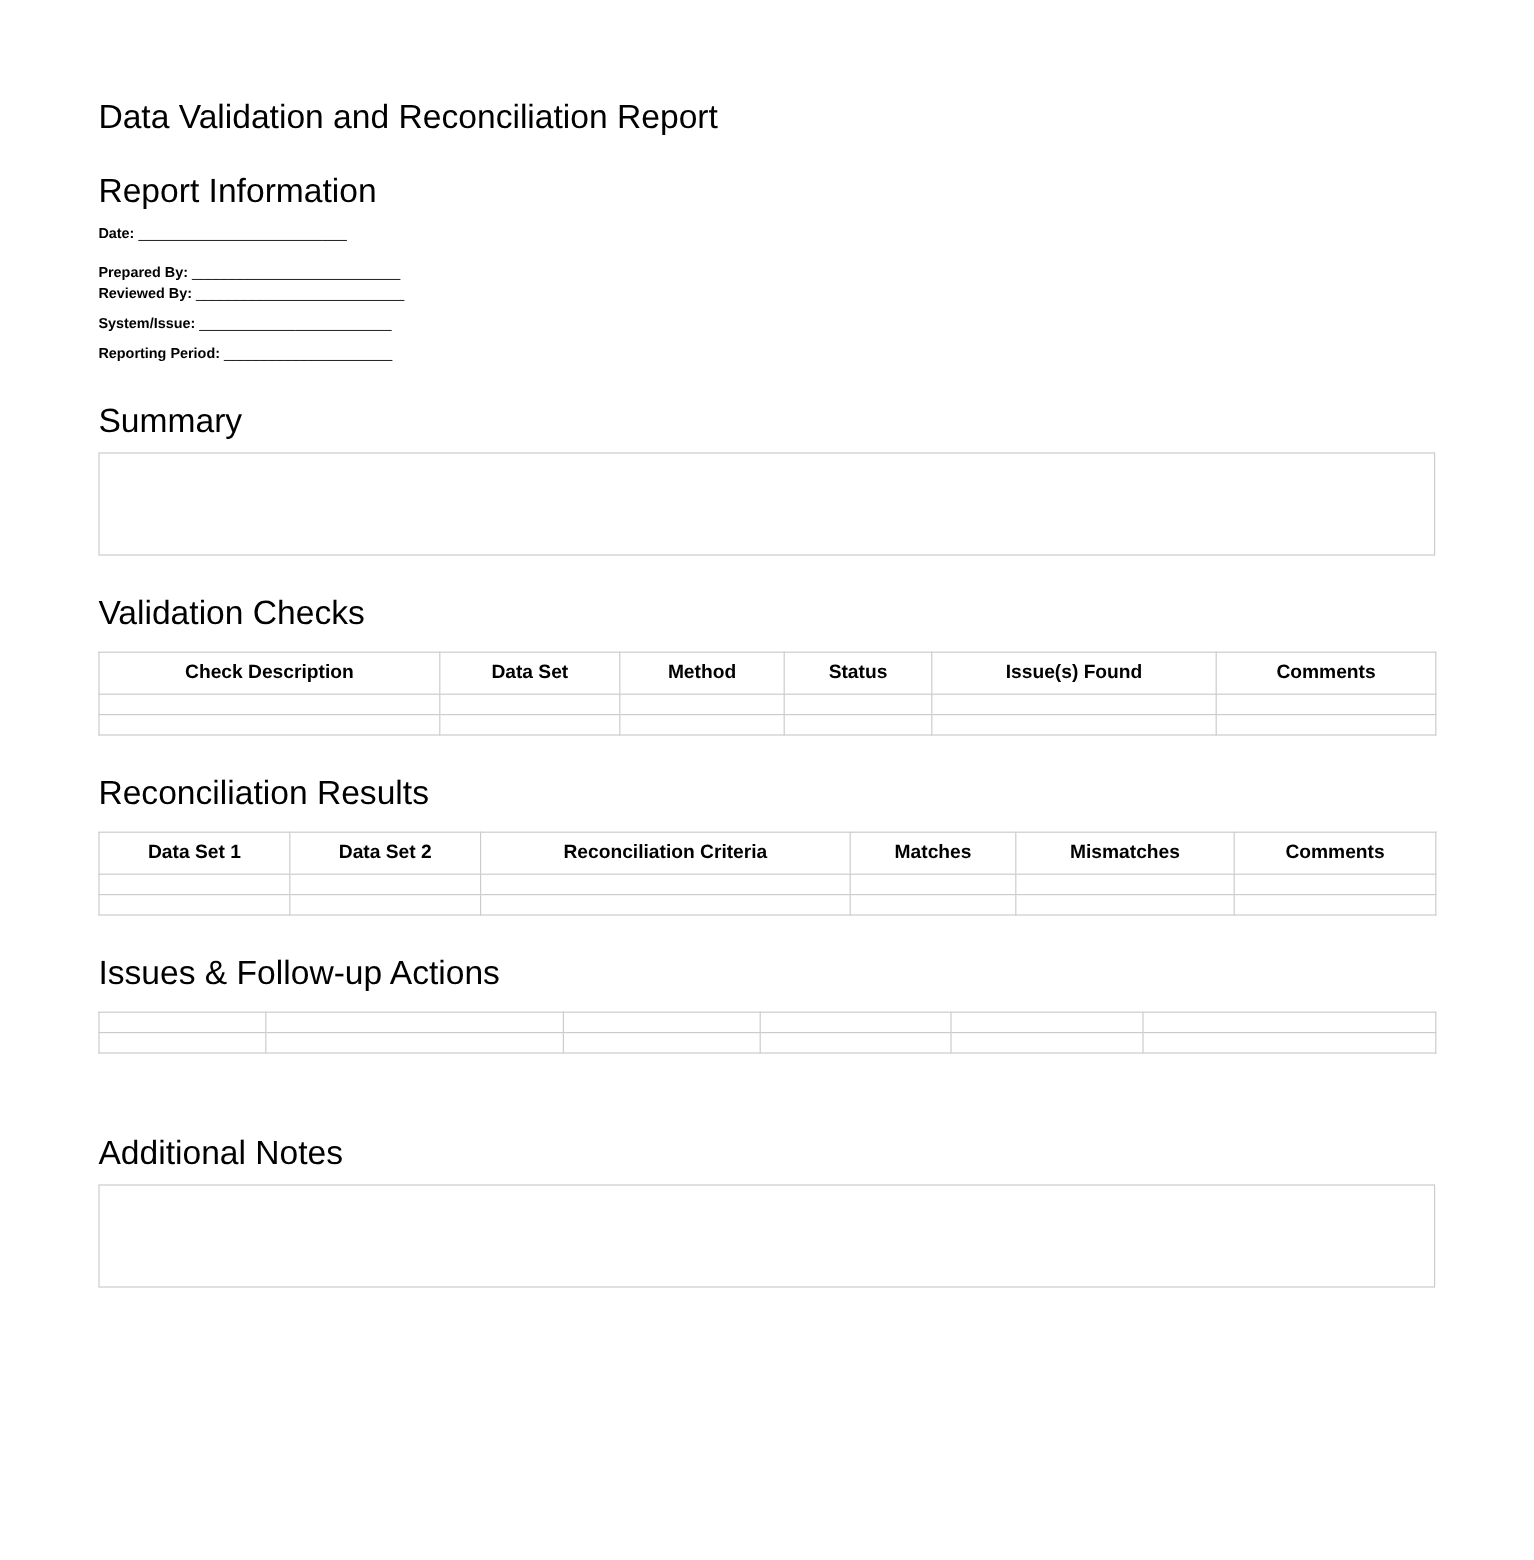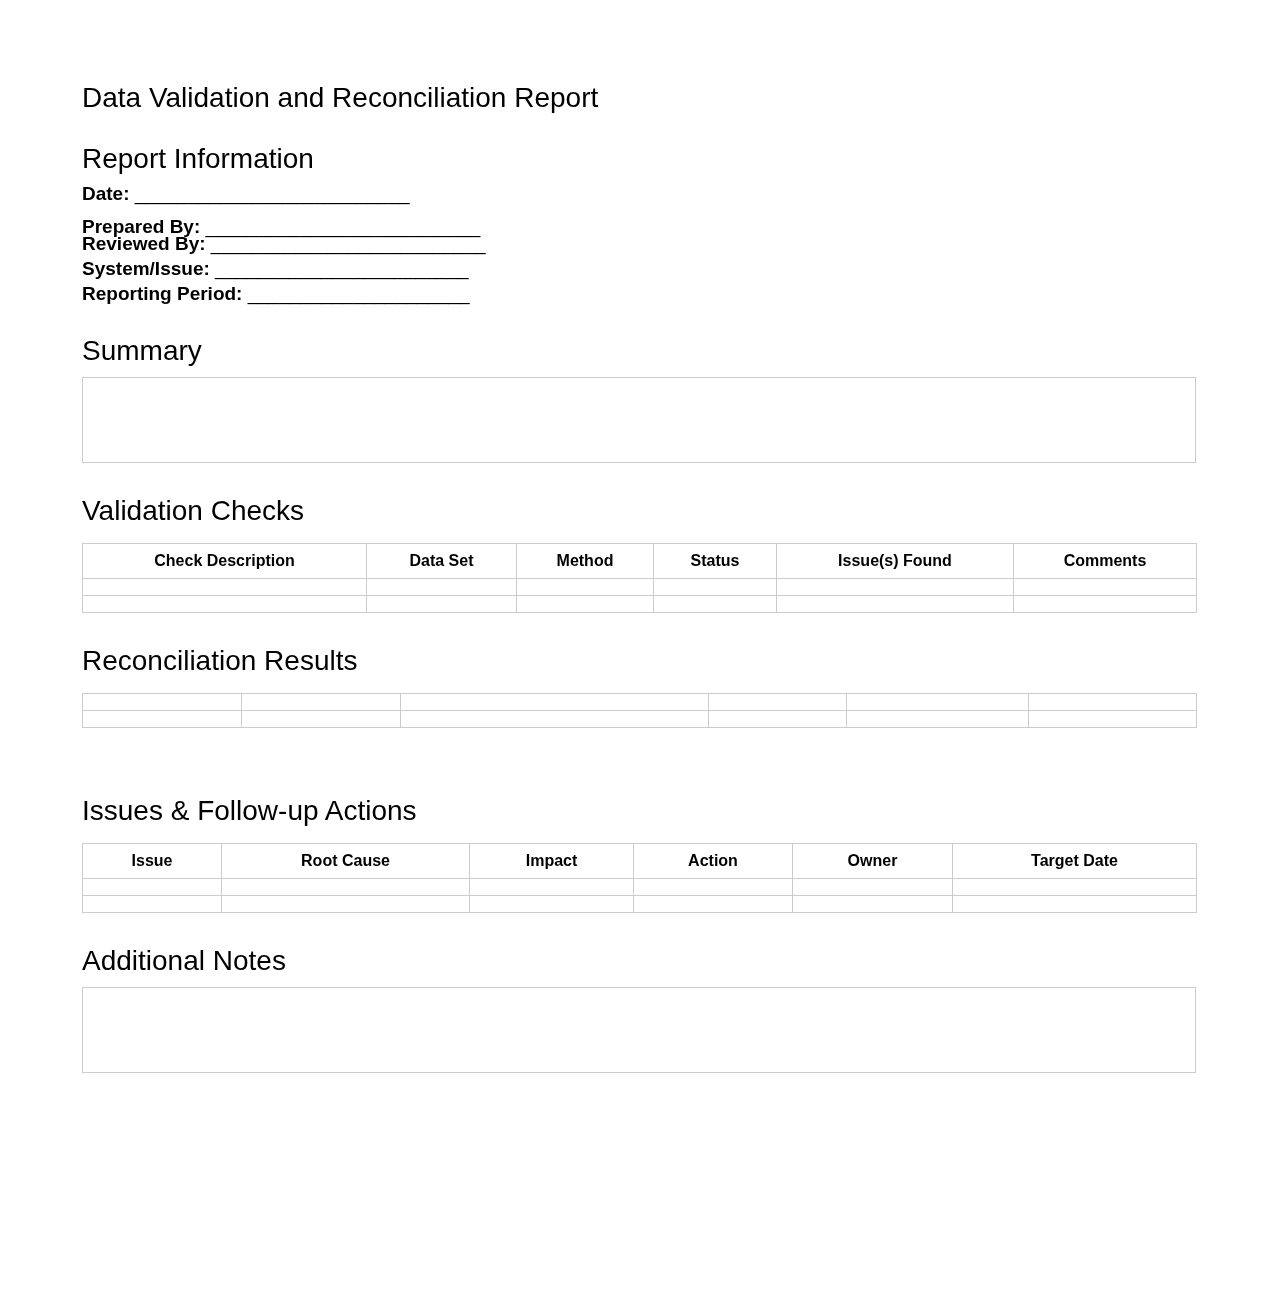--- a/index.html
+++ b/index.html
@@ -10,21 +10,21 @@
   .page { position: absolute; left: 82px; top: 0; width: 1114px; }
   h1 {
     position: absolute; left: 0; top: 78px; margin: 0;
     font-size: 28px; font-weight: normal; line-height: 40px; white-space: nowrap;
   }
   h2 {
     position: absolute; left: 0; margin: 0;
     font-size: 28px; font-weight: normal; line-height: 30px; white-space: nowrap;
   }
   .field {
-    position: absolute; left: 0; font-size: 19px; font-weight: bold;
+    position: absolute; left: 0; font-size: 12px; font-weight: bold;
     line-height: 20px; white-space: nowrap;
   }
   .field .blank { font-weight: normal; }
   .box {
     position: absolute; left: 0; width: 1112px; height: 84px;
     border: 1px solid #cccccc;
   }
   table {
     position: absolute; left: 0; width: 1114px;
     border-collapse: collapse; table-layout: fixed;
@@ -106,20 +106,28 @@
   <table style="top:693px">
     <colgroup>
         <col style="width:159px">
         <col style="width:159px">
         <col style="width:308px">
         <col style="width:138px">
         <col style="width:182px">
         <col style="width:168px">
       </colgroup>
     <tbody>
+        <tr>
+      <th>Data Set 1</th>
+      <th>Data Set 2</th>
+      <th>Reconciliation Criteria</th>
+      <th>Matches</th>
+      <th>Mismatches</th>
+      <th>Comments</th>
+    </tr>
     <tr>
       <td></td>
       <td></td>
       <td></td>
       <td></td>
       <td></td>
       <td></td>
     </tr>
     <tr>
       <td></td>
@@ -136,28 +144,20 @@
   <table style="top:843px">
     <colgroup>
         <col style="width:139px">
         <col style="width:248px">
         <col style="width:164px">
         <col style="width:159px">
         <col style="width:160px">
         <col style="width:244px">
       </colgroup>
     <tbody>
-        <tr>
-      <th>Issue</th>
-      <th>Root Cause</th>
-      <th>Impact</th>
-      <th>Action</th>
-      <th>Owner</th>
-      <th>Target Date</th>
-    </tr>
     <tr>
       <td></td>
       <td></td>
       <td></td>
       <td></td>
       <td></td>
       <td></td>
     </tr>
     <tr>
       <td></td>

